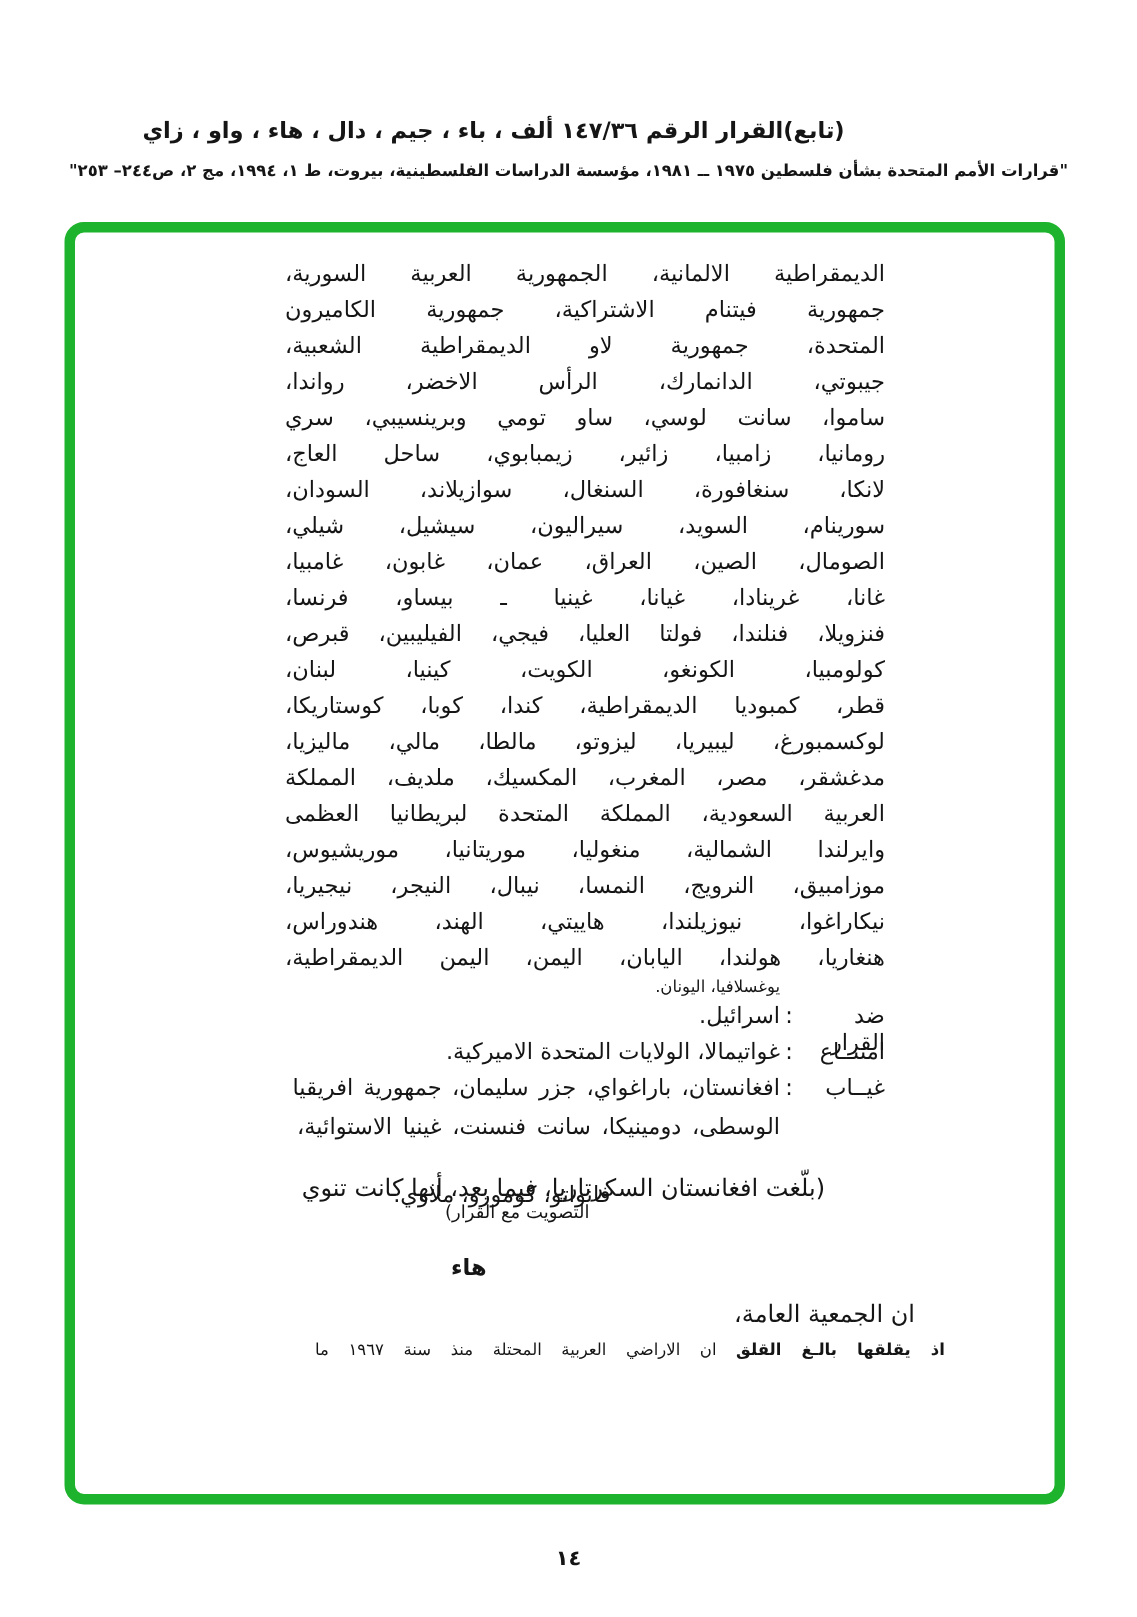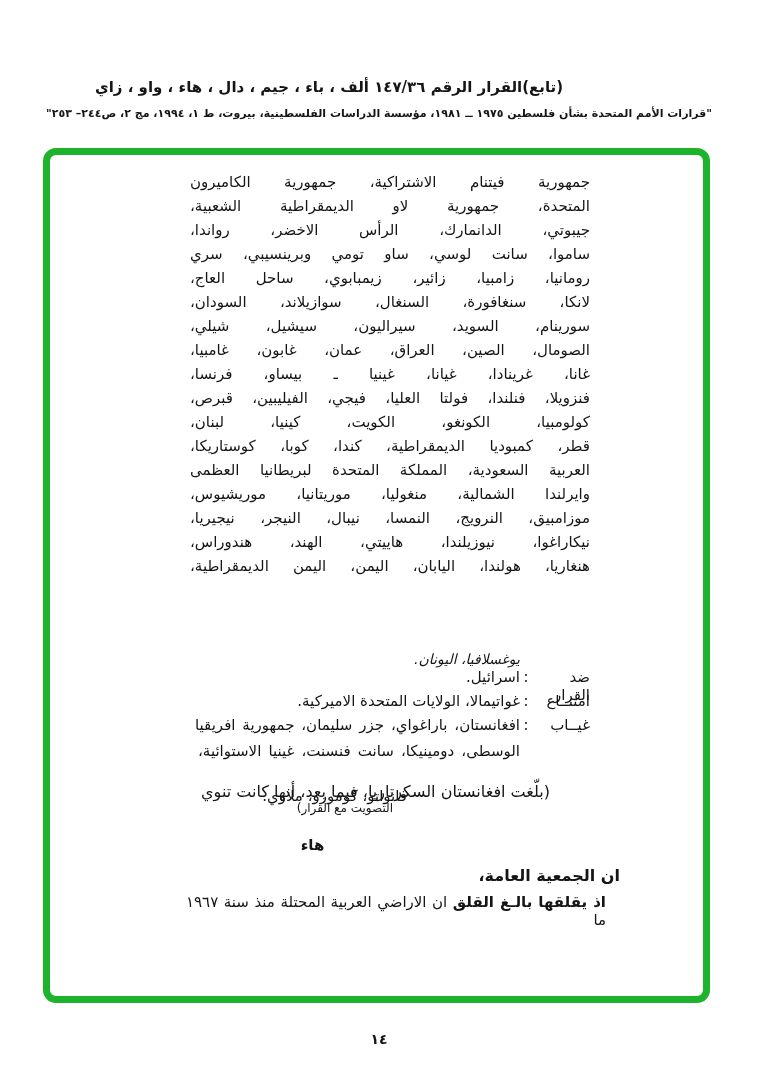--- a/index.html
+++ b/index.html
@@ -23,65 +23,68 @@
   }
 
   .frame {
     left:43px; top:148px; width:667px; height:855px;
     border:7px solid var(--frame-color, #1db32c);
     border-radius:13px; background:transparent;
   }
 
   .countries { right:168px; top:170px; width:400px; font-size:15px; }
   .countries .cline { line-height:24px; }
-  .countries-last { right:238px; top:651px; font-size:14px;font-style:italic; }
+  .countries-last { right:238px; top:651px; font-size:11px; }
 
   .vote-row { right:168px; display:flex; align-items:flex-start; font-size:15px; }
   .vote-label { display:inline-block; width:58px; flex:0 0 58px; }
   .vote-label.spread { text-align:justify; text-align-last:justify; }
   .vote-colon { display:inline-block; width:12px; flex:0 0 12px; text-align:center; }
   .vote-value { display:inline-block; }
   .vote-value.wide { width:325px; }
 
   .absent-cont2 { right:238px; top:742px; width:322px; font-size:15px; }
   .absent-cont3 { right:351px; top:787px; font-size:15px; }
 
   .note-line1 { right:208px; top:782px; font-size:16px; }
   .note-line2 { right:365px; top:801px; font-size:12px; }
 
   .section-ha { left:43px; top:836px; width:539px; text-align:center;
     font-size:15px; font-weight:bold; }
 
-  .closing-1 { right:138px; top:866px; font-size:16px; font-weight:bold;text-align:right; }
-  .closing-2 { right:152px; top:893px; width:420px; font-size:15px; }
+  .closing-1 { right:148px; top:866px; font-size:16px; font-weight:normal;text-align:right; }
+  .closing-2 { right:128px; top:893px; width:420px; font-size:11px; }
 
   .page-number { left:0; top:1031px; width:758px; text-align:center;
     font-size:14px; font-weight:bold; letter-spacing:4px; }
 </style>
 </head>
 <body style="--frame-color: #1db32c;">
 
 <div class="abs rtl header-title">(تابع)القرار الرقم ١٤٧/٣٦ ألف ، باء ، جيم ، دال ، هاء ، واو ، زاي</div>
 <div class="abs rtl header-source">"قرارات الأمم المتحدة بشأن فلسطين ١٩٧٥ ــ ١٩٨١، مؤسسة الدراسات الفلسطينية، بيروت، ط ١، ١٩٩٤، مج ٢، ص٢٤٤– ٢٥٣"</div>
 
 <div class="abs frame"></div>
 
 <div class="abs rtl countries">
+    <div class="cline jline">الديمقراطية الالمانية، الجمهورية العربية السورية،</div>
     <div class="cline jline">جمهورية فيتنام الاشتراكية، جمهورية الكاميرون</div>
     <div class="cline jline">المتحدة، جمهورية لاو الديمقراطية الشعبية،</div>
     <div class="cline jline">جيبوتي، الدانمارك، الرأس الاخضر، رواندا،</div>
     <div class="cline jline">ساموا، سانت لوسي، ساو تومي وبرينسيبي، سري</div>
     <div class="cline jline">رومانيا، زامبيا، زائير، زيمبابوي، ساحل العاج،</div>
     <div class="cline jline">لانكا، سنغافورة، السنغال، سوازيلاند، السودان،</div>
     <div class="cline jline">سورينام، السويد، سيراليون، سيشيل، شيلي،</div>
     <div class="cline jline">الصومال، الصين، العراق، عمان، غابون، غامبيا،</div>
     <div class="cline jline">غانا، غرينادا، غيانا، غينيا ـ بيساو، فرنسا،</div>
     <div class="cline jline">فنزويلا، فنلندا، فولتا العليا، فيجي، الفيليبين، قبرص،</div>
     <div class="cline jline">كولومبيا، الكونغو، الكويت، كينيا، لبنان،</div>
     <div class="cline jline">قطر، كمبوديا الديمقراطية، كندا، كوبا، كوستاريكا،</div>
+    <div class="cline jline">لوكسمبورغ، ليبيريا، ليزوتو، مالطا، مالي، ماليزيا،</div>
+    <div class="cline jline">مدغشقر، مصر، المغرب، المكسيك، ملديف، المملكة</div>
     <div class="cline jline">العربية السعودية، المملكة المتحدة لبريطانيا العظمى</div>
     <div class="cline jline">وايرلندا الشمالية، منغوليا، موريتانيا، موريشيوس،</div>
     <div class="cline jline">موزامبيق، النرويج، النمسا، نيبال، النيجر، نيجيريا،</div>
     <div class="cline jline">نيكاراغوا، نيوزيلندا، هاييتي، الهند، هندوراس،</div>
     <div class="cline jline">هنغاريا، هولندا، اليابان، اليمن، اليمن الديمقراطية،</div>
   </div>
 <div class="abs rtl countries-last">يوغسلافيا، اليونان.</div>
 
 <div class="abs rtl vote-row" style="top:668px;">
   <span class="vote-label spread">ضد القرار</span>

